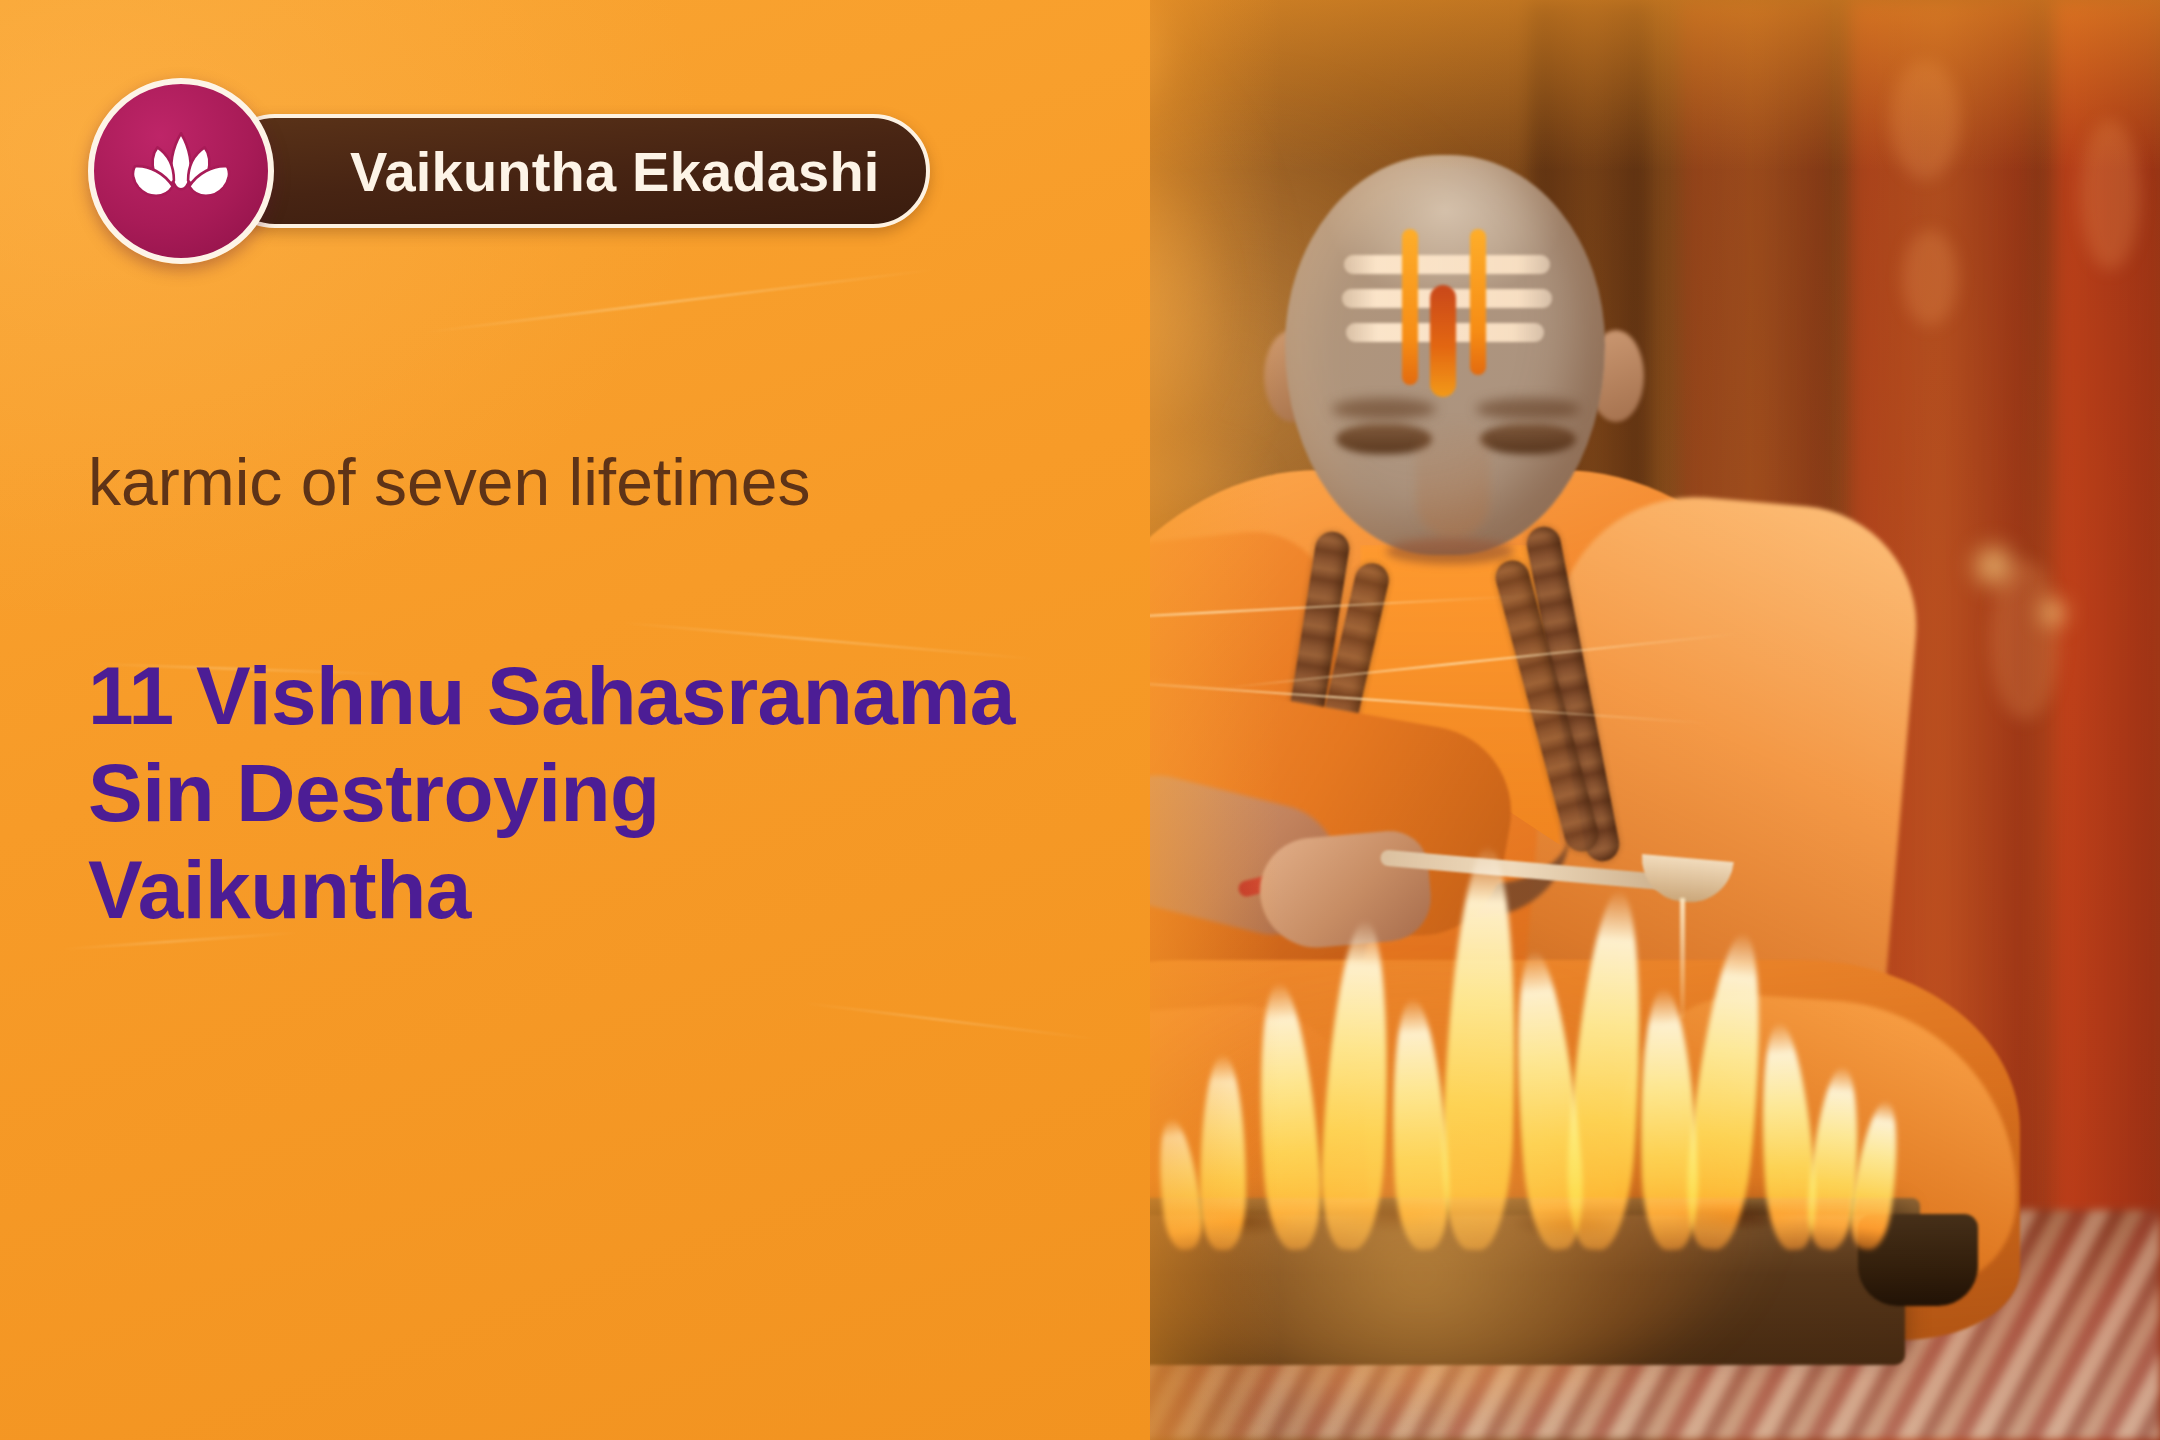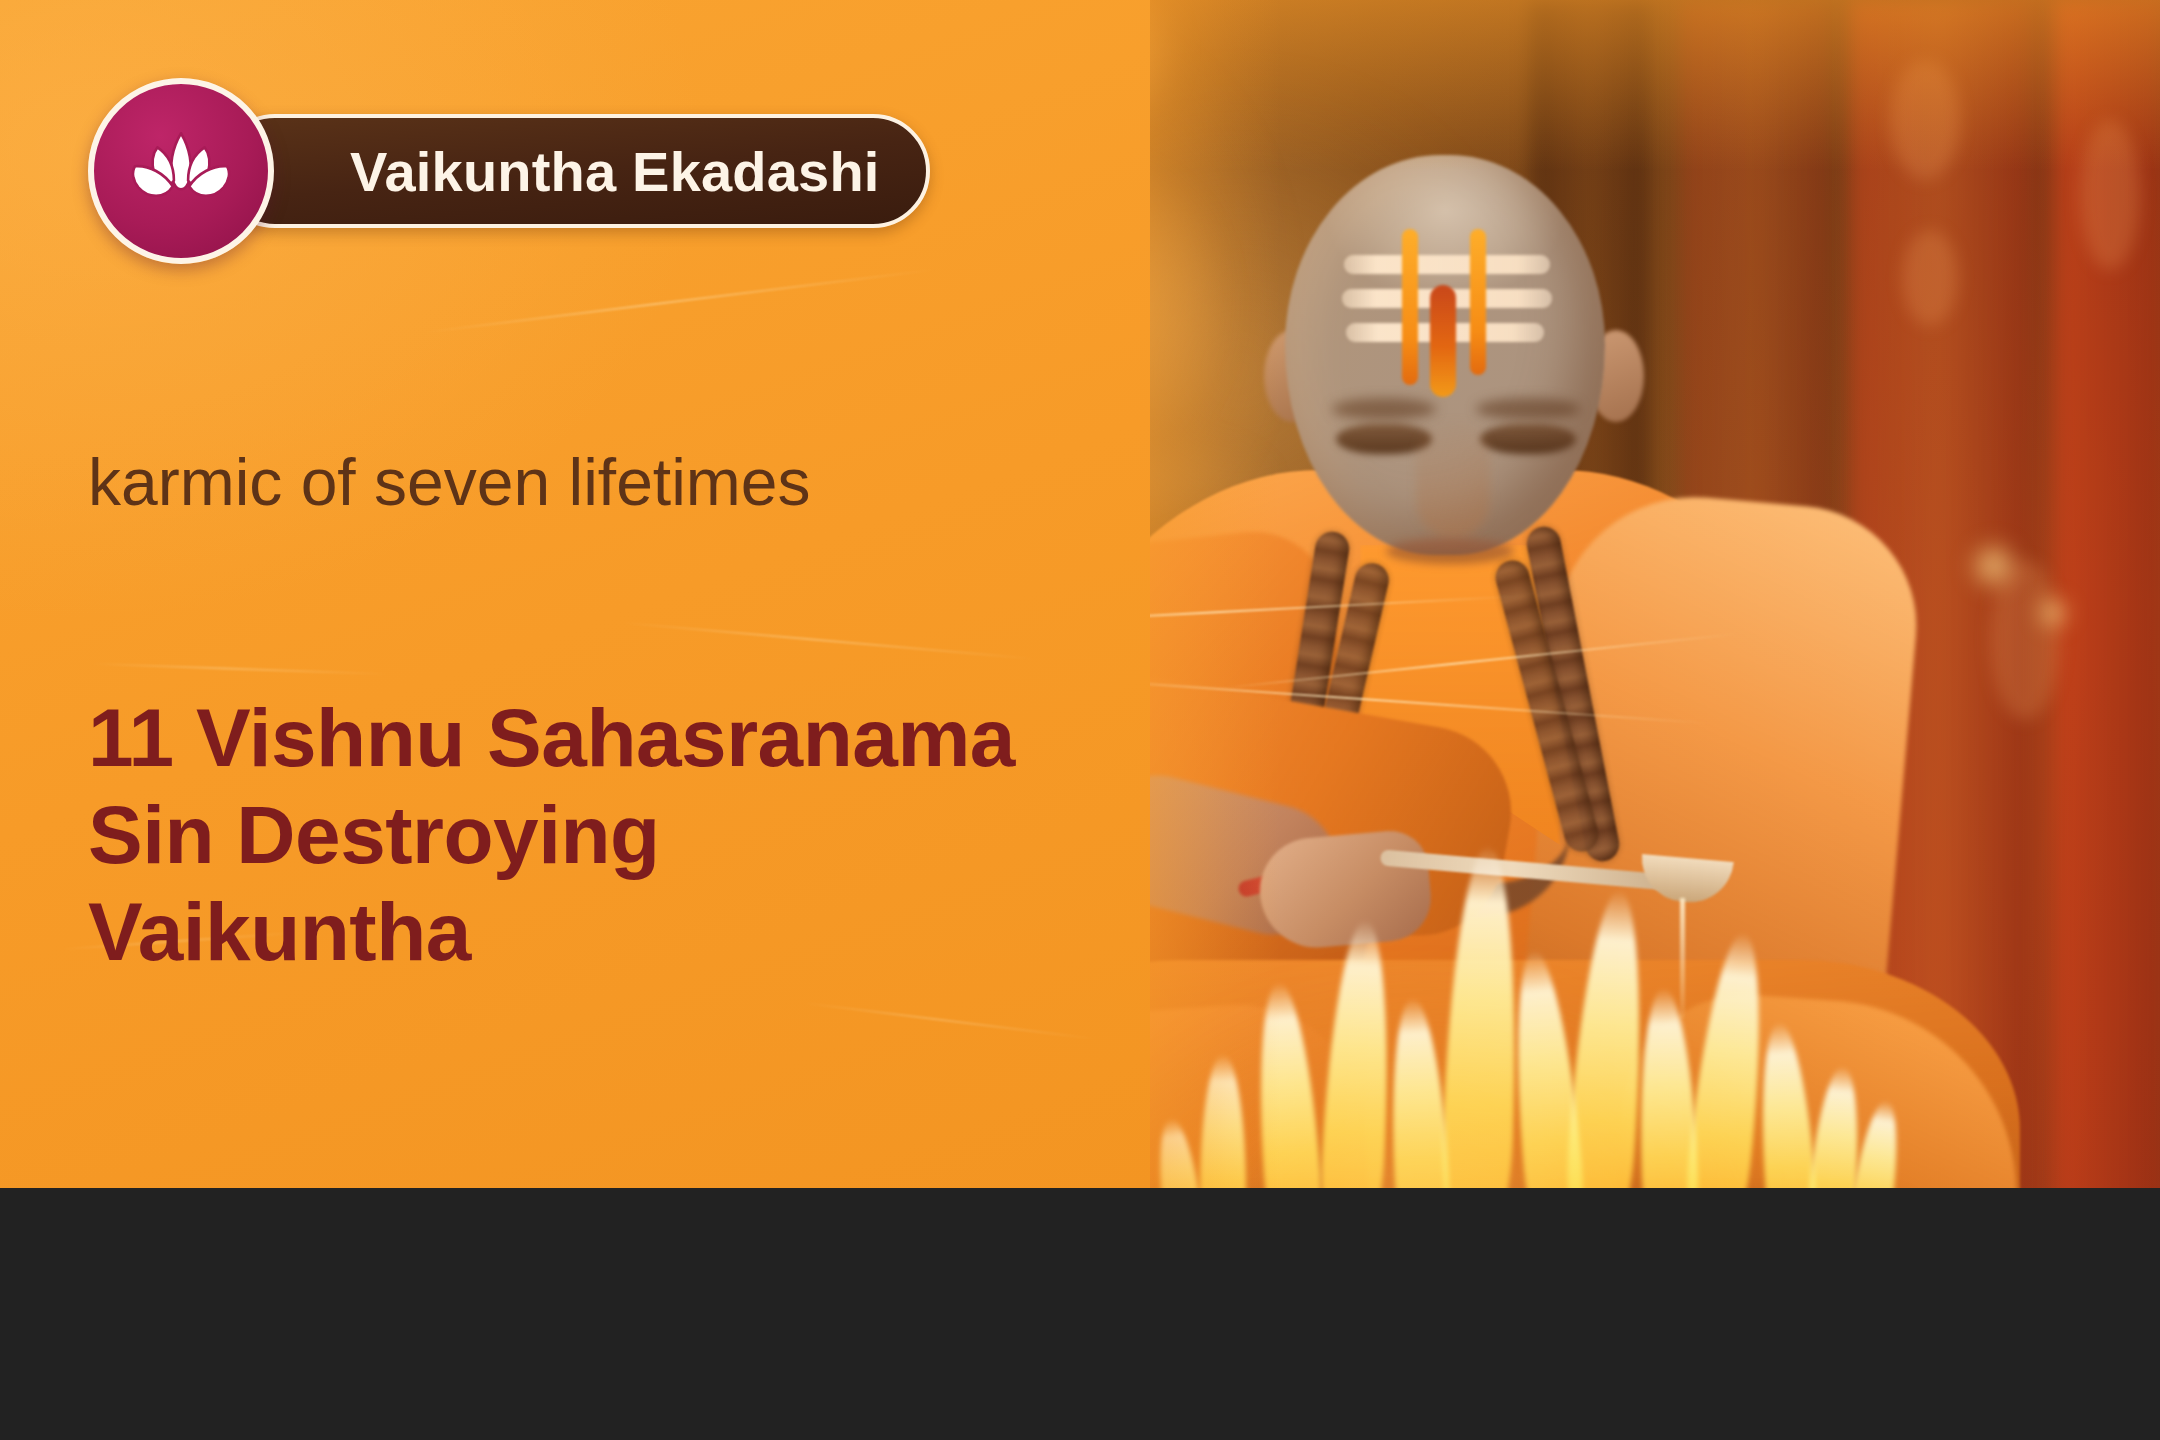--- a/index.html
+++ b/index.html
@@ -6,21 +6,21 @@
   html, body {
     margin: 0;
     padding: 0;
     background: #222;
   }
   * { box-sizing: border-box; }
 
   .canvas {
     position: relative;
     width: 2160px;
-    height: 1188px;
+    height: 1440px;
     overflow: hidden;
     font-family: "Liberation Sans", sans-serif;
     background: #F79B28;
     -webkit-font-smoothing: antialiased;
   }
 
   
   .photo {
     position: absolute;
     top: 0; right: 0;
@@ -532,23 +532,23 @@
     left: 88px; top: 440px;
     width: 920px;
     color: #5e3317;
     font-size: 66px;
     font-weight: 400;
     line-height: 1.28;
     z-index: 4;
   }
   .headline {
     position: absolute;
-    left: 88px; top: 690px;
+    left: 88px; top: 648px;
     width: 980px;
-    color: #7f1d1d;
+    color: #4c1d95;
     font-size: 82px;
     font-weight: 700;
     line-height: 1.18;
     letter-spacing: -0.5px;
     z-index: 4;
   }
 
   
   .swipe {
     position: absolute;

